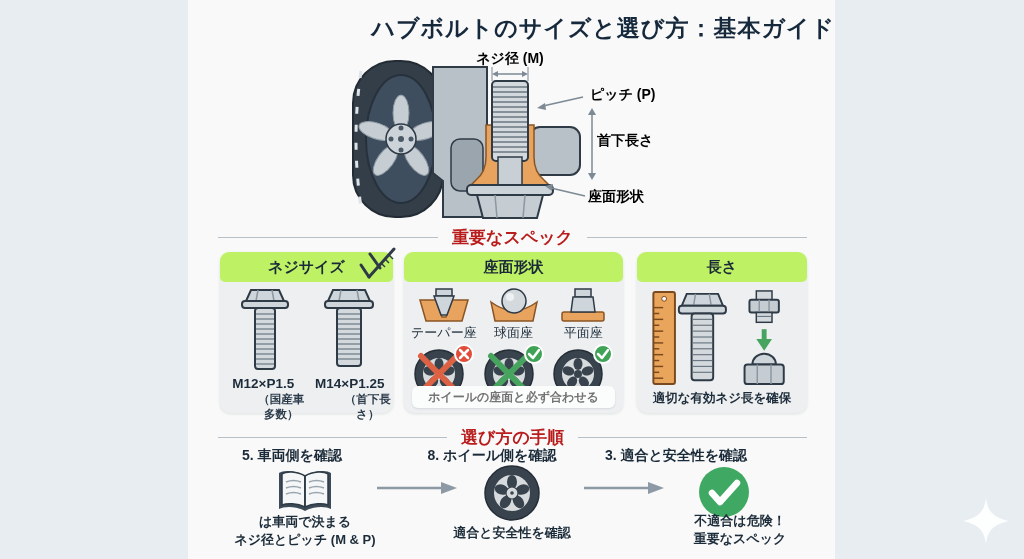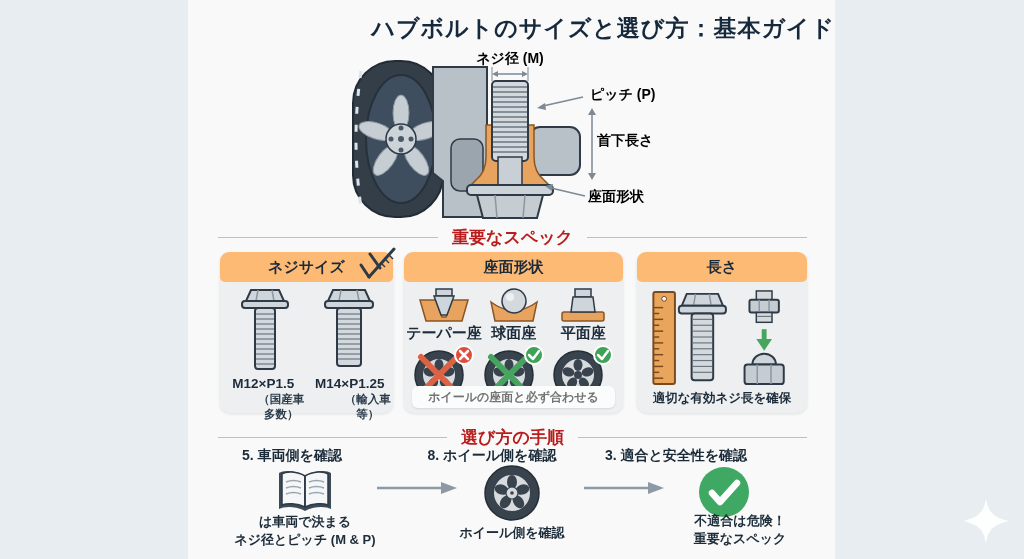--- a/index.html
+++ b/index.html
@@ -20,33 +20,33 @@
   .sec-head { position:absolute; left:30px; right:28px; display:flex; align-items:center; gap:14px; }
   .sec-head .rule { flex:1; height:1.5px; background:#b7c0c7; }
   .sec-title { font-size:17px; font-weight:bold; color:#b91c1c; white-space:nowrap; }
   .sh1 { top:226px; } .sh2 { top:426px; }
 
   .panel { position:absolute; top:252px; height:161px; background:#edeff1; border-radius:10px;
            box-shadow:0 1px 3px rgba(40,60,80,.12); }
   .p1 { left:32px;  width:173px; }
   .p2 { left:216px; width:219px; }
   .p3 { left:449px; width:170px; }
-  .panel-head { height:30px; line-height:30px; background:#fdba74; border-radius:9px 9px 5px 5px;
+  .panel-head { height:30px; line-height:30px; background:#bef264; border-radius:9px 9px 5px 5px;
                 text-align:center; font-size:15px; font-weight:bold; color:#1b2a39; }
   .caliper { position:absolute; right:-6px; top:-10px; }
 
   .p1-bolts { display:flex; justify-content:center; gap:26px; margin-top:5px; }
   .p1-labels { display:flex; margin-top:3px; }
   .p1-labels .col { width:50%; text-align:center; }
   .size-label { font-size:13.5px; font-weight:bold; color:#1d2c3a; }
   .size-note  { font-size:11.5px; font-weight:bold; color:#2a3a49; margin-top:1px;margin-left:36px; }
 
   .p2-cols { display:flex; justify-content:space-between; padding:6px 5px 0 5px; }
   .p2-col  { width:70px; display:flex; flex-direction:column; align-items:center; }
-  .seat-label { font-size:15px; font-weight:bold; color:#1d2c3a; margin:2px 0 2px 0; white-space:nowrap; }
+  .seat-label { font-size:13px; font-weight:normal; color:#1d2c3a; margin:2px 0 2px 0; white-space:nowrap; }
   .p2-caption { position:absolute; left:8px; right:8px; bottom:5px; height:22px; line-height:22px;
                 background:#fbfcfc; border-radius:6px; text-align:center;
                 font-size:12px; font-weight:bold; color:#737373; box-shadow:0 1px 2px rgba(40,60,80,.12); }
 
   .p3-art { display:block; margin:6px auto 0 auto; }
   .p3-caption { position:absolute; left:0; right:0; bottom:6px; text-align:center;
                 font-size:12.5px; font-weight:bold; color:#1d2c3a; }
 
   .step-heading { position:absolute; width:200px; text-align:center; top:447px;
                   font-size:14px; font-weight:bold; color:#1b2a39; white-space:nowrap; }
@@ -201,21 +201,21 @@
           </g>
         </svg>
       </div>
       <div class="p1-labels">
         <div class="col">
           <div class="size-label">M12×P1.5</div>
           <div class="size-note">（国産車多数）</div>
         </div>
         <div class="col">
           <div class="size-label">M14×P1.25</div>
-          <div class="size-note">（輸入車等）</div>
+          <div class="size-note">（首下長さ）</div>
         </div>
       </div>
     </div>
 
     <div class="panel p2">
       <div class="panel-head">座面形状</div>
       <div class="p2-cols">
         <div class="p2-col">
           <svg width="58" height="34" viewBox="0 0 58 34">
             <path d="M5,12 H21 L27,29 H31 L37,12 H53 L47,33 H11 Z" fill="#e8a35f" stroke="#8a5524" stroke-width="1.5"></path>
@@ -398,21 +398,21 @@
     <svg class="step-arrow" style="left:394px;" width="84" height="16" viewBox="0 0 84 16">
       <line x1="2" y1="8" x2="68" y2="8" stroke="#8d99a4" stroke-width="2.5"></line>
       <polygon points="66,2 82,8 66,14" fill="#8d99a4"></polygon>
     </svg>
 
     <div class="step-caption" style="left:17px; width:200px; top:513px;">
       <div>は車両で決まる</div>
       <div>ネジ径とピッチ (M &amp; P)</div>
     </div>
     <div class="step-caption" style="left:224px; width:200px; top:524px;">
-      <div>ホイール側を確認</div>
+      <div>適合と安全性を確認</div>
     </div>
     <div class="step-caption" style="left:457px; width:190px; top:512px;">
       <div>不適合は危険！</div>
       <div>重要なスペック</div>
     </div>
 
   </div>
 
   <svg class="sparkle" width="46" height="46" viewBox="0 0 46 46">
     <path d="M23,0 C25,14 30,19 46,23 C30,27 25,32 23,46 C21,32 16,27 0,23 C16,19 21,14 23,0 Z" fill="#ffffff" opacity="0.9"></path>

